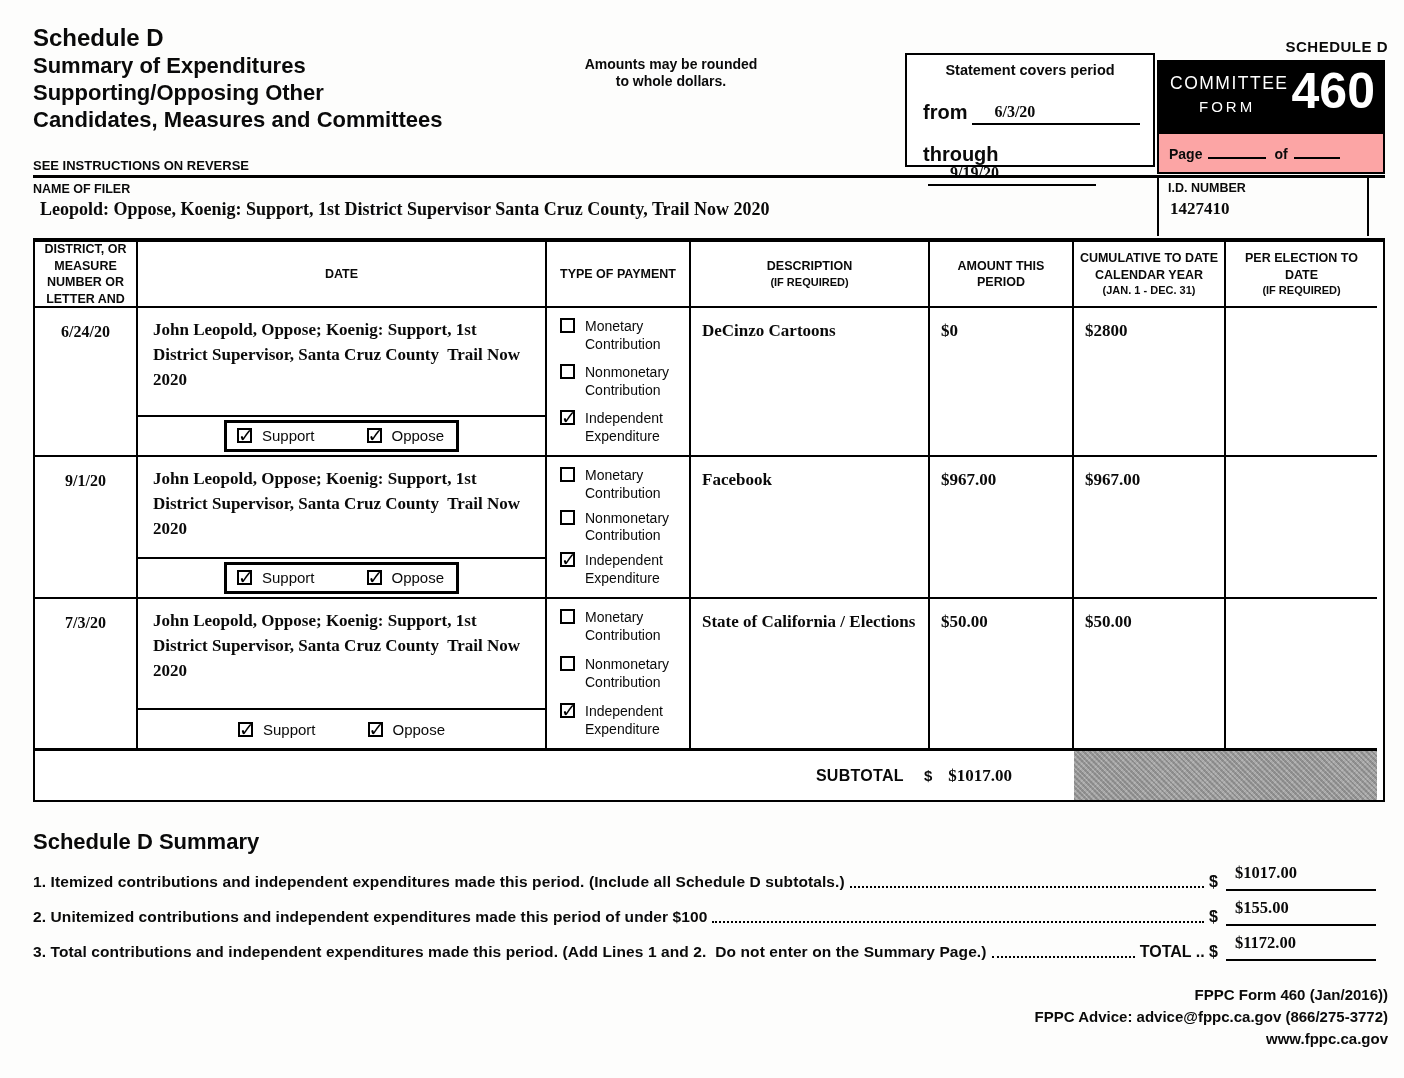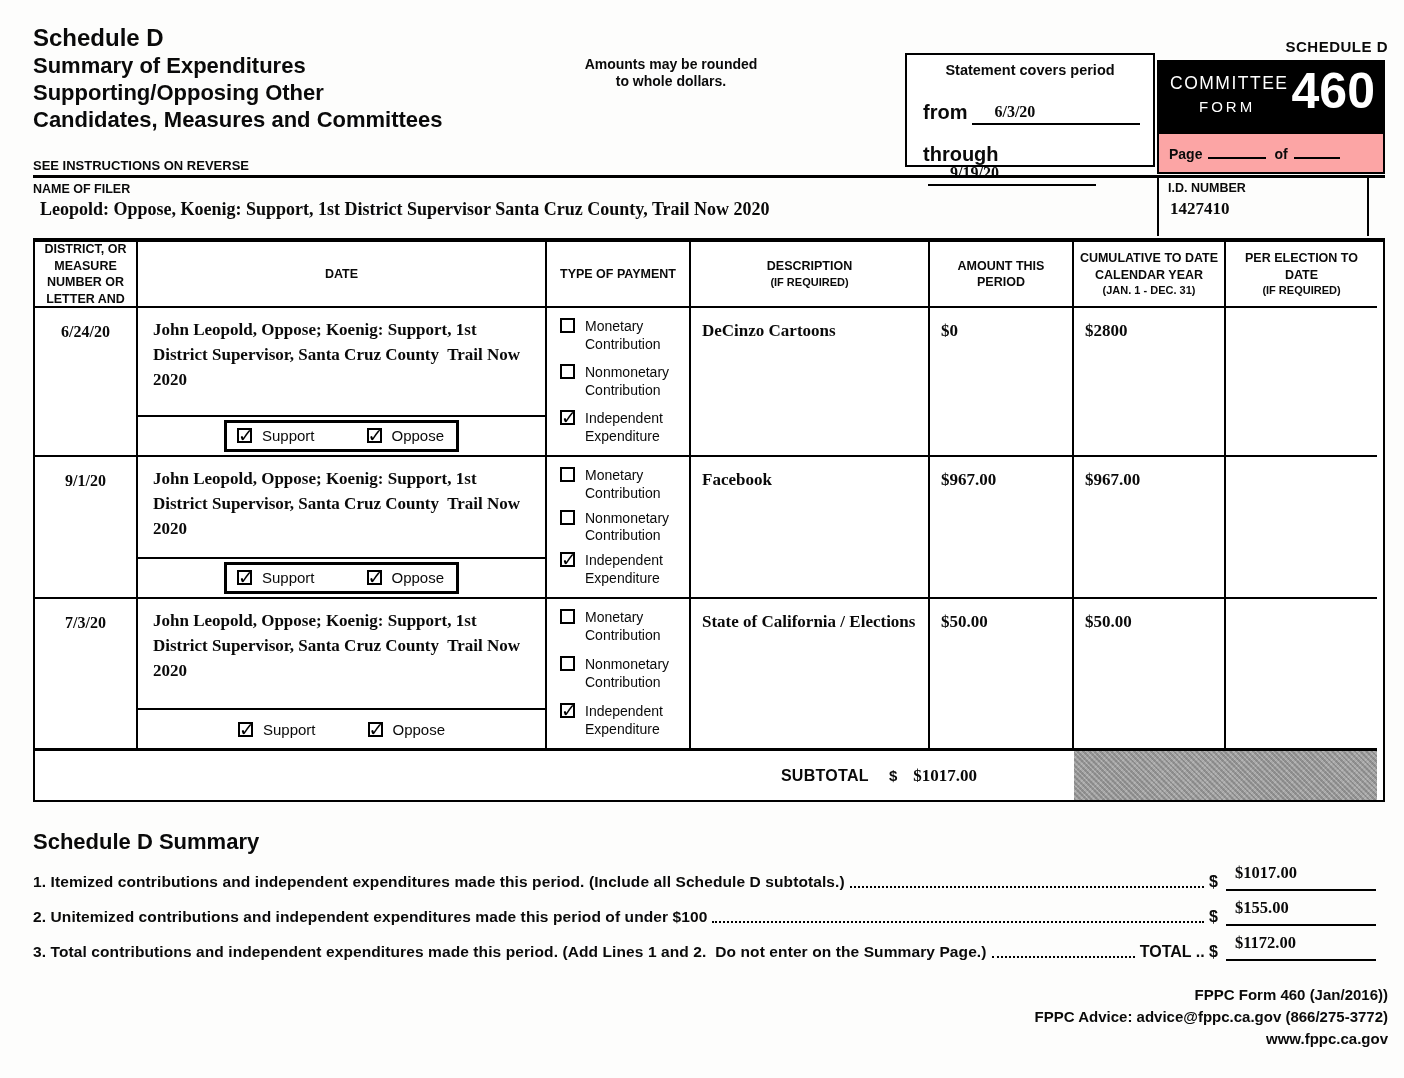--- a/index.html
+++ b/index.html
@@ -69,21 +69,21 @@
   .stance-label { font-size:15px; margin-left:10px; }
   .cb { display:inline-block; width:15px; height:15px; border:2.5px solid #000; position:relative; background:#fff; flex-shrink:0; }
   .cb.checked::after { content:"\2713"; position:absolute; top:-6px; left:-1px; font-weight:bold; font-size:19px; color:#000;
                        font-family:"DejaVu Sans", sans-serif; }
   .cb-oppose { margin-left:52px; }
   .pay-cell { display:flex; flex-direction:column; justify-content:space-between; padding:10px 6px 10px 13px; }
   .pay-opt { display:flex; align-items:flex-start; }
   .pay-label { font-size:14px; line-height:17.5px; margin-left:10px; width:100px; }
   .val-cell { font-family:"Liberation Serif", serif; font-weight:bold; font-size:17px; padding:13px 6px 0 11px; }
   .subtotal-cell { grid-column:1 / 6; border-bottom:none; border-right:none; border-top:1.5px solid #000;
-                   display:flex; align-items:center; justify-content:flex-end; padding-right:97px; }
+                   display:flex; align-items:center; justify-content:flex-end; padding-right:62px; }
   .subtotal-label { font-weight:bold; font-size:16px; letter-spacing:.3px; }
   .subtotal-cur { font-weight:bold; font-size:15px; margin-left:20px; }
   .subtotal-val { font-family:"Liberation Serif", serif; font-weight:bold; font-size:17px; margin-left:16px; }
   .gray-cell { grid-column:6 / 8; border-bottom:none; border-right:none; border-top:1.5px solid #000;
     background-color:#a8a8a8;
     background-image:repeating-linear-gradient(45deg, rgba(0,0,0,.18) 0 2px, transparent 2px 4px),
                      repeating-linear-gradient(-45deg, rgba(255,255,255,.14) 0 1px, transparent 1px 3px); }
 
   
   .summary-title { position:absolute; left:33px; top:829px; font-weight:bold; font-size:22px; }

